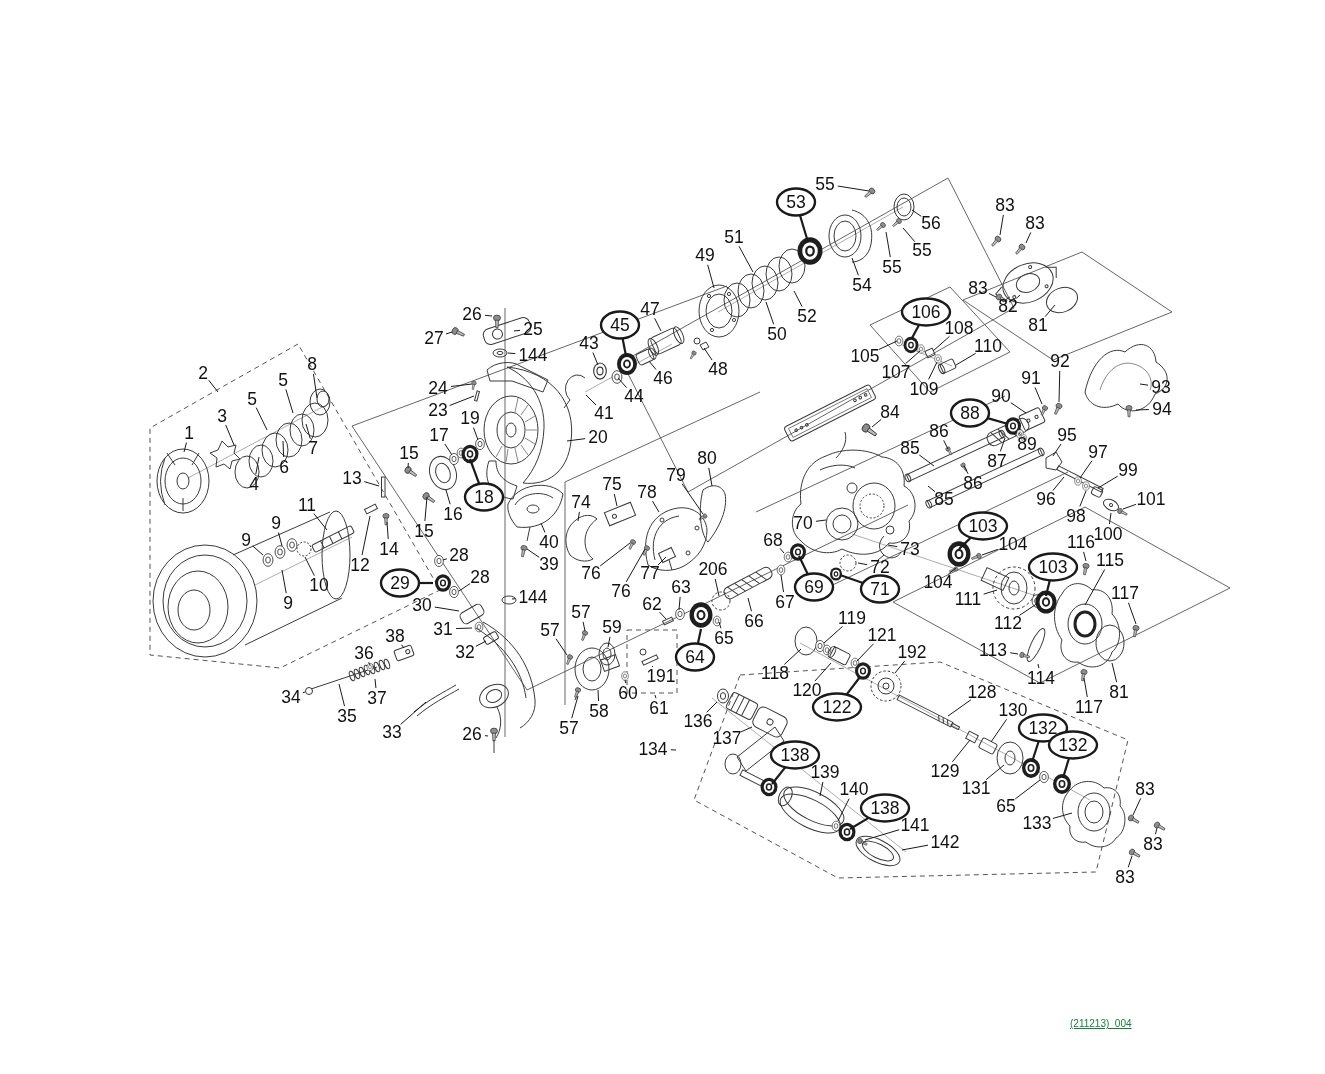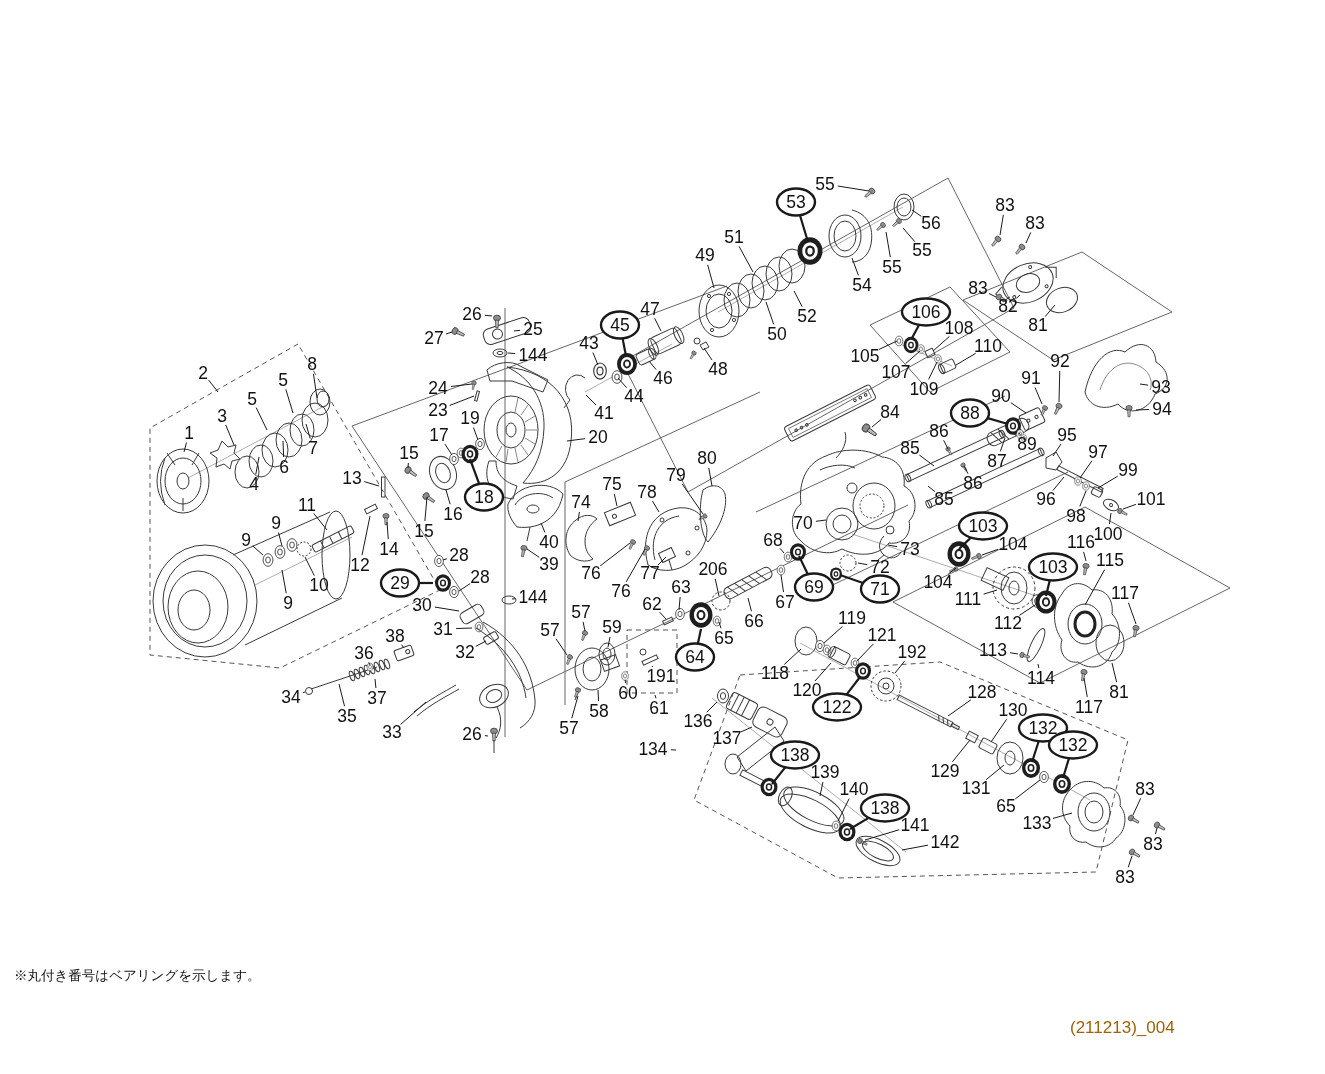--- a/index.html
+++ b/index.html
@@ -5,21 +5,21 @@
   html,body{margin:0;padding:0;background:#fff;}
   #stage{position:relative;width:1325px;height:1074px;background:#fff;overflow:hidden;
          font-family:"Liberation Sans",sans-serif;}
   #drawing{position:absolute;left:0;top:0;}
   .art{stroke:#3a3a3a;fill:none;stroke-width:1;}
   .artthin{stroke:#6a6a6a;fill:none;stroke-width:.8;}
   .panel{stroke:#555;fill:none;stroke-width:.9;}
   .dash{stroke:#555;fill:none;stroke-width:1;stroke-dasharray:5 4;}
   .axis{stroke:#8a8a8a;fill:none;stroke-width:.7;}
   #notes{position:absolute;left:14px;top:912px;color:#111;font-size:13.5px;line-height:25.5px;white-space:pre;}
-  #doccode{position:absolute;left:1070px;top:1018px;color:#a16207;font-size:17px;}
+  #doccode{position:absolute;left:1070px;top:1018px;color:#15803d;font-size:10px;text-decoration:underline;}
   text.lbl{fill:#111;font-size:17.5px;font-family:"Liberation Sans",sans-serif;}
 </style>
 </head>
 <body>
 
 <div id="stage">
   <svg id="drawing" width="1325" height="1074" viewBox="0 0 1325 1074">
     <defs>
       <g id="scrw">
         <ellipse cx="0" cy="0" rx="3.2" ry="3.9" fill="#8d8d8d" stroke="#333" stroke-width=".8"></ellipse>
@@ -1140,19 +1140,18 @@
           <text x="915" y="831" text-anchor="middle" class="lbl">141</text>
         </g>
         <g>
           <line x1="928.016989811374" y1="845.159629802535" x2="902" y2="850" stroke="#1a1a1a" stroke-width="1"></line>
           <text x="945" y="848" text-anchor="middle" class="lbl">142</text>
         </g>
       </g>
   </svg>
 
   <div id="notes">
-    <div>※丸付き番号はベアリングを示します。</div>
     
     
     
   </div>
   <div id="doccode">(211213)_004</div>
 </div>
 
 </body></html>

